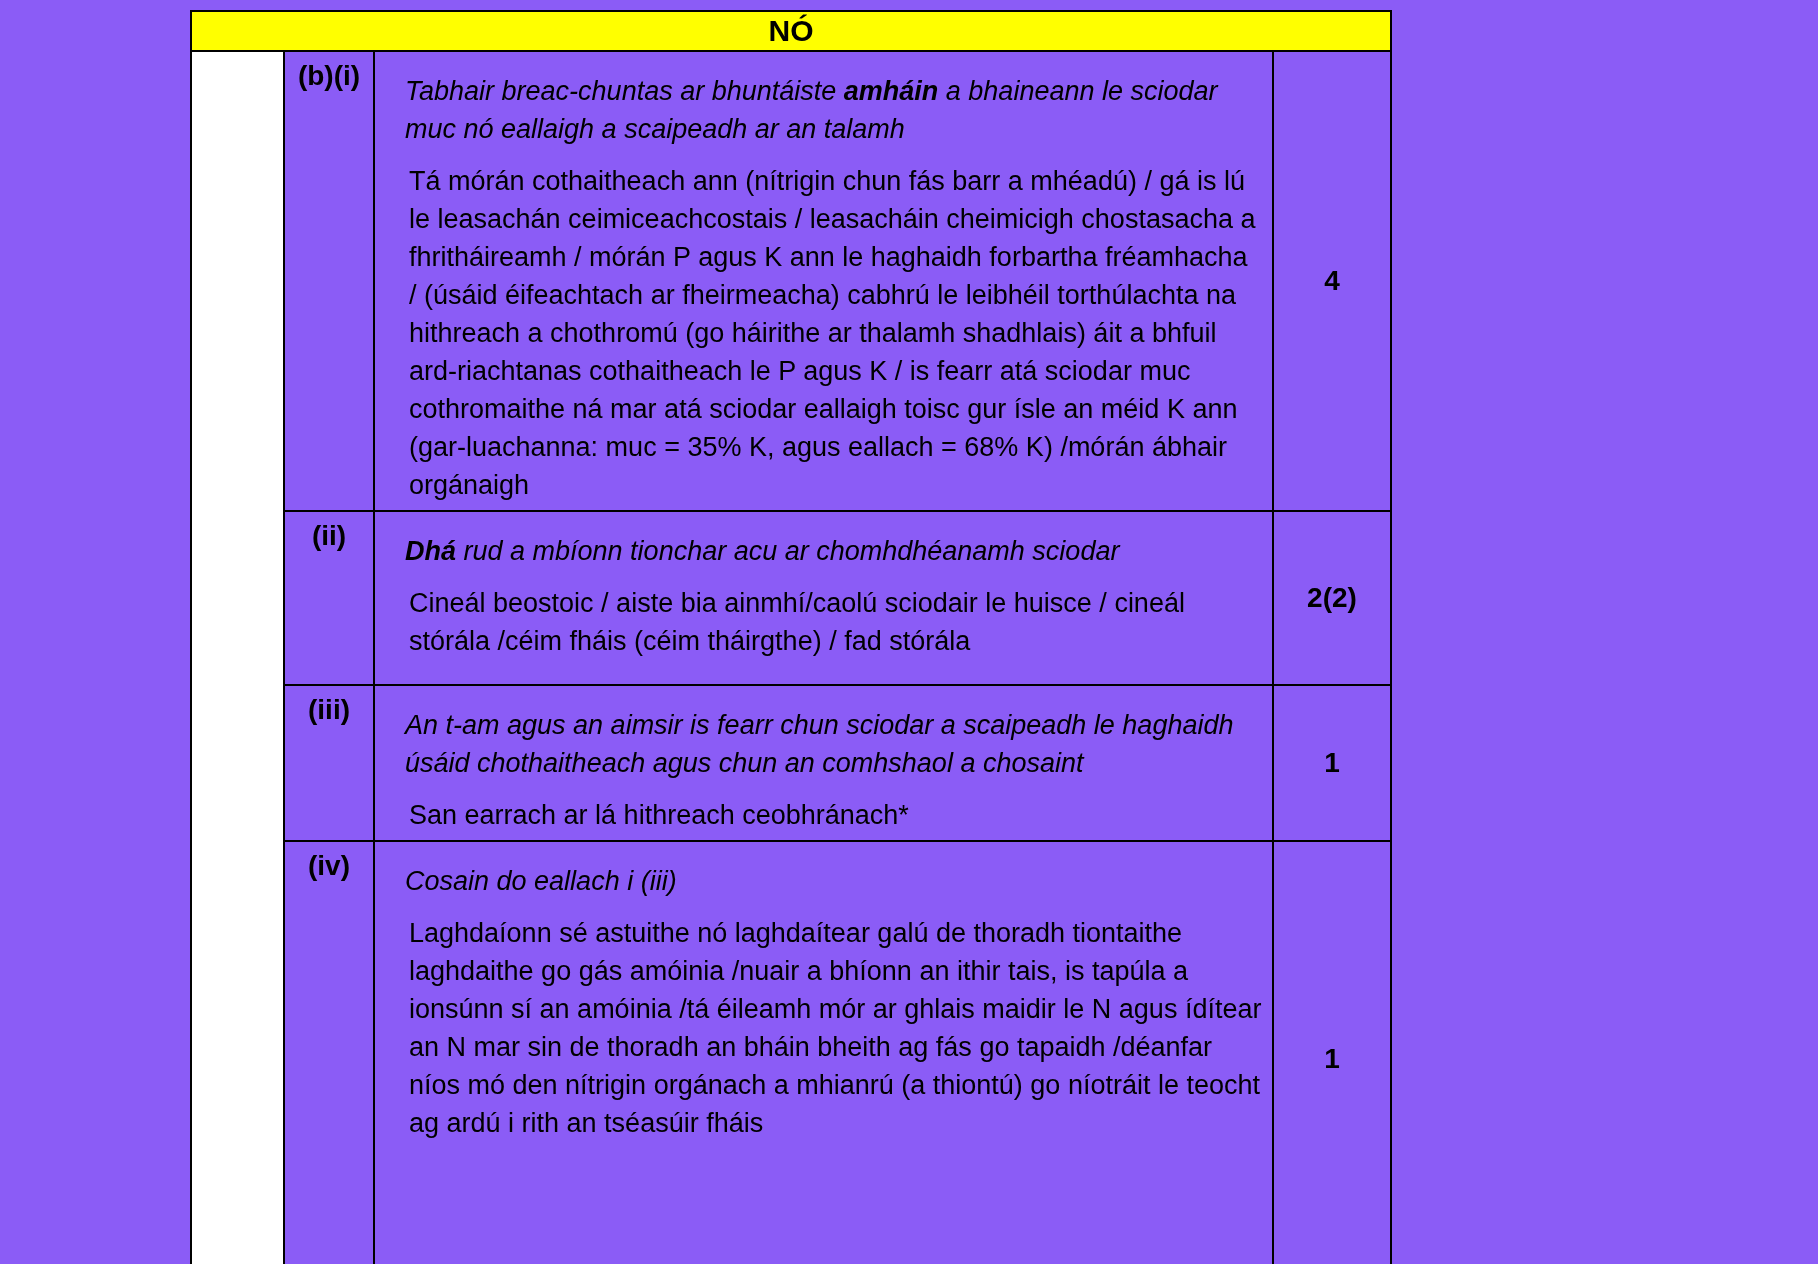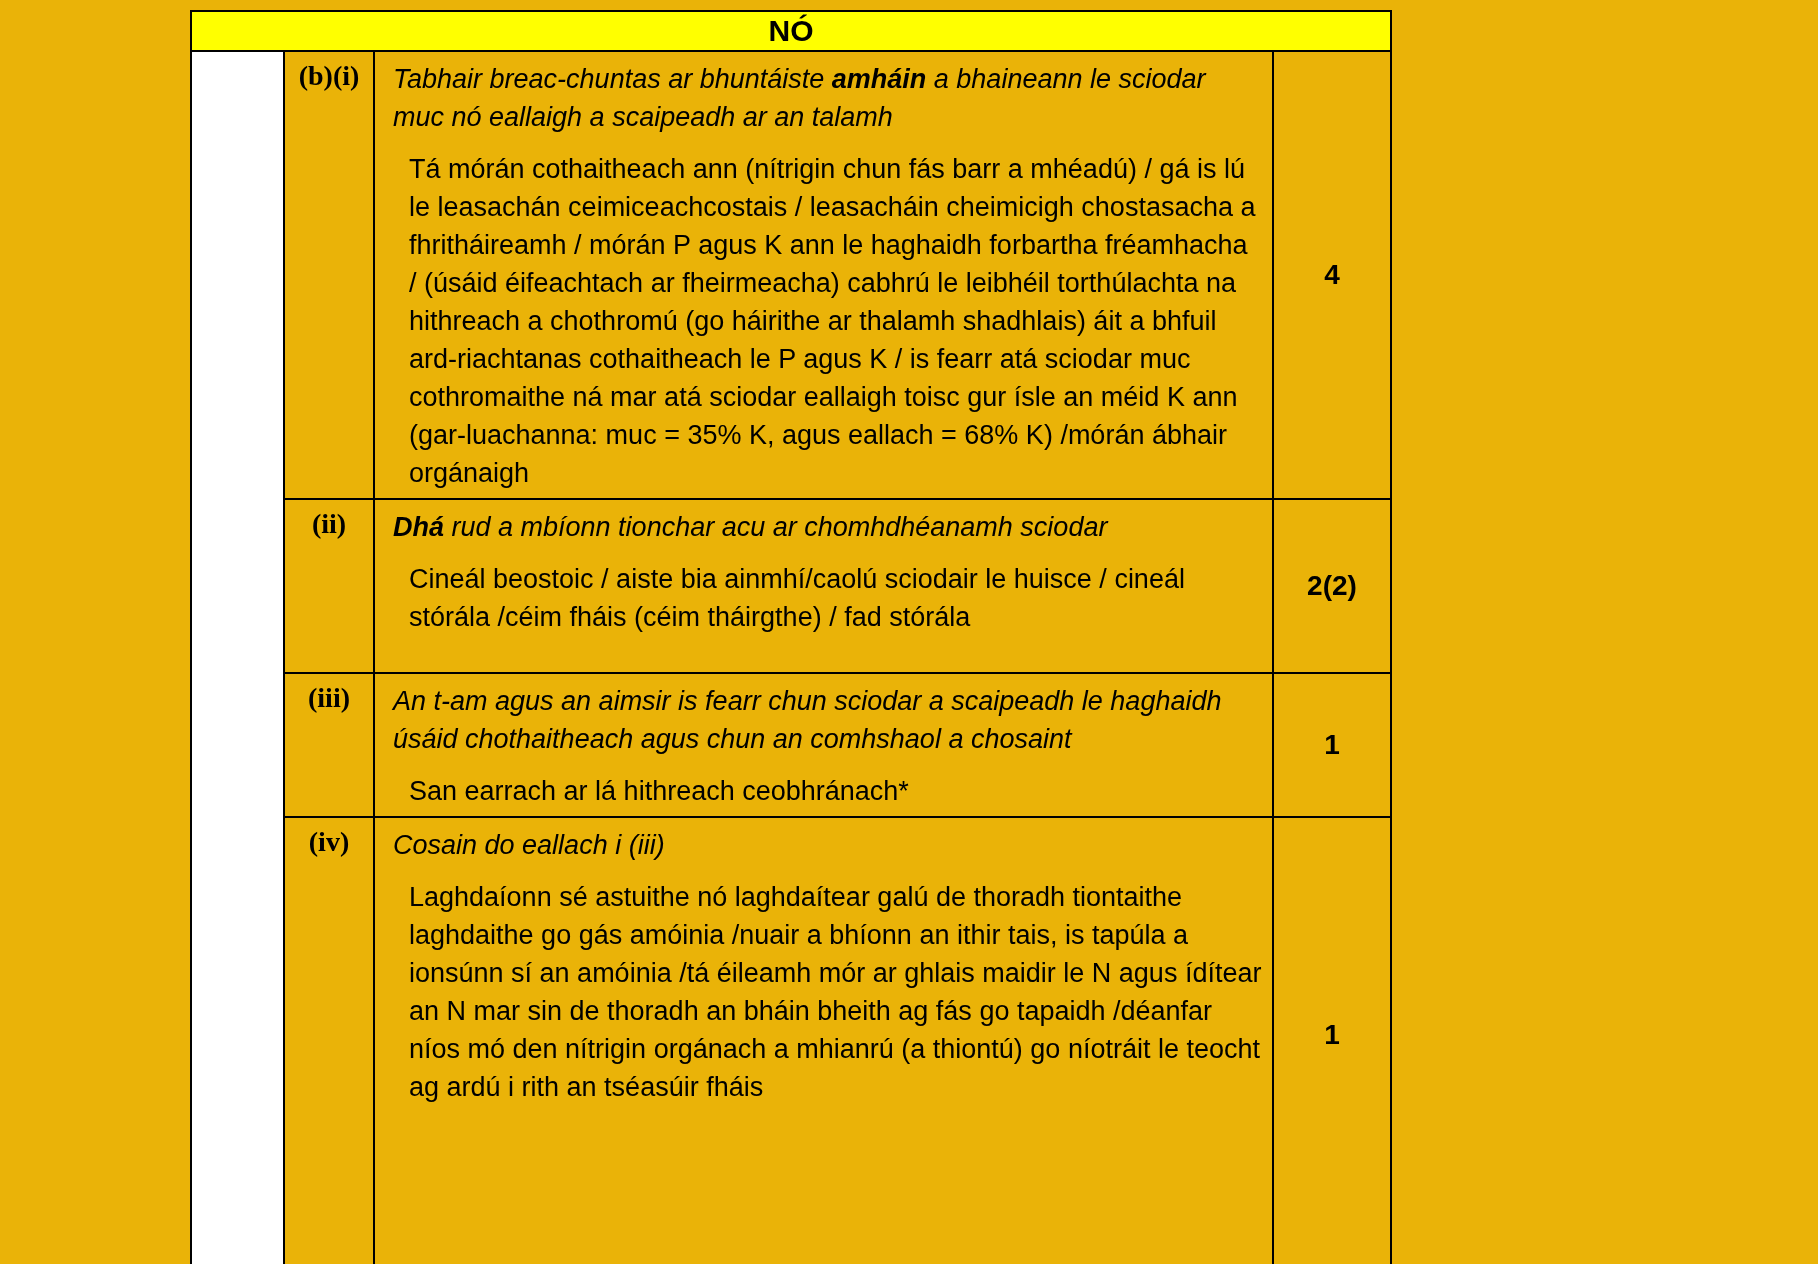--- a/index.html
+++ b/index.html
@@ -5,21 +5,21 @@
   * { box-sizing: border-box; }
   html, body { margin: 0; padding: 0; background: #ffffff; }
   body {
     font-family: "Liberation Sans", sans-serif;
     color: #000000;
   }
   .page {
     position: relative;
     width: 1818px;
     height: 1264px;
-    background: #eab308;
+    background: #8b5cf6;
     overflow: hidden;
   }
   table.scheme {
     position: absolute;
     left: 190px;
     top: 10px;
     width: 1200px;
     border-collapse: collapse;
     table-layout: fixed;
   }
@@ -41,29 +41,28 @@
   tr.r1 { height: 174px; }
   tr.r2 { height: 105px; }
   tr.r3 { height: 592px; }
   tr.partial { height: 40px; }
   td.qcol { background: #ffffff; }
   td.label {
     font-weight: bold;
     font-size: 28px;
     text-align: center;
     padding-top: 8px;
-    font-family: Liberation Serif, serif;
   }
   td.content {
     font-size: 27px;
     line-height: 38px;
     padding: 8px 10px 6px 18px;
   }
   p.prompt {
-    margin: 0;
+    margin: 12px;
     font-style: italic;
   }
   p.prompt .b { font-weight: bold; }
   p.answer {
     margin: 14px 0 0 16px;
   }
   td.marks {
     font-weight: bold;
     font-size: 28px;
     text-align: center;

